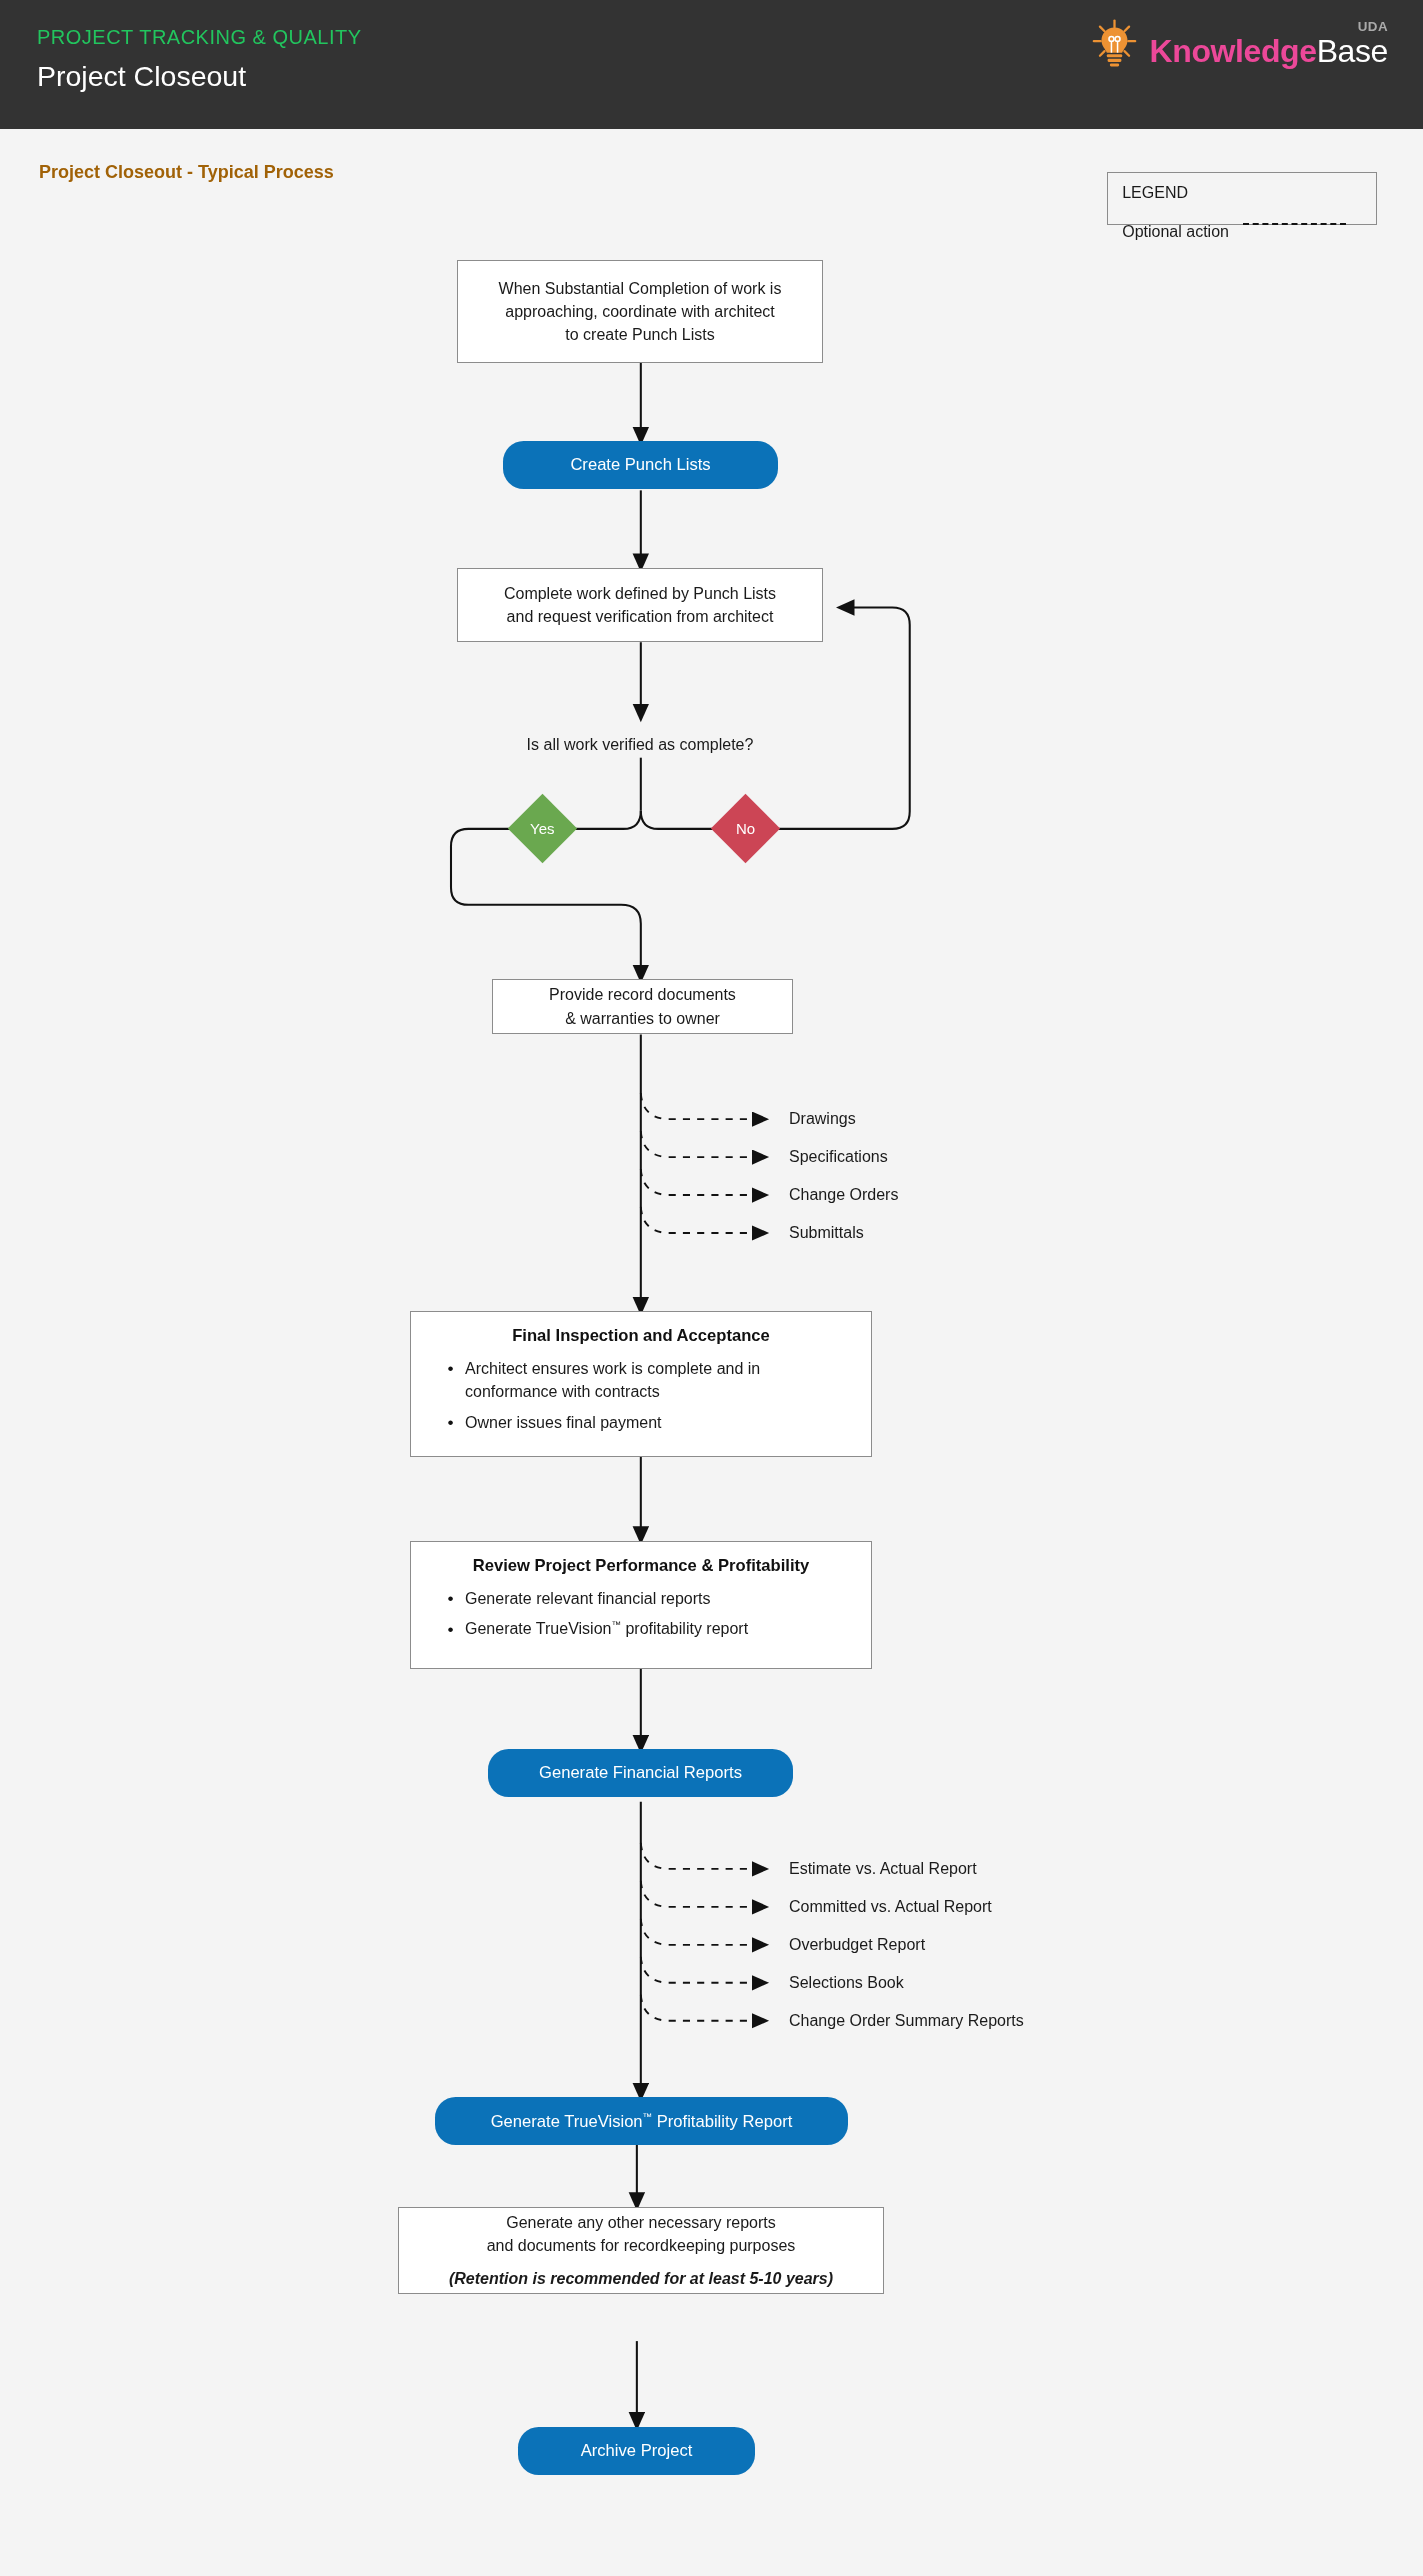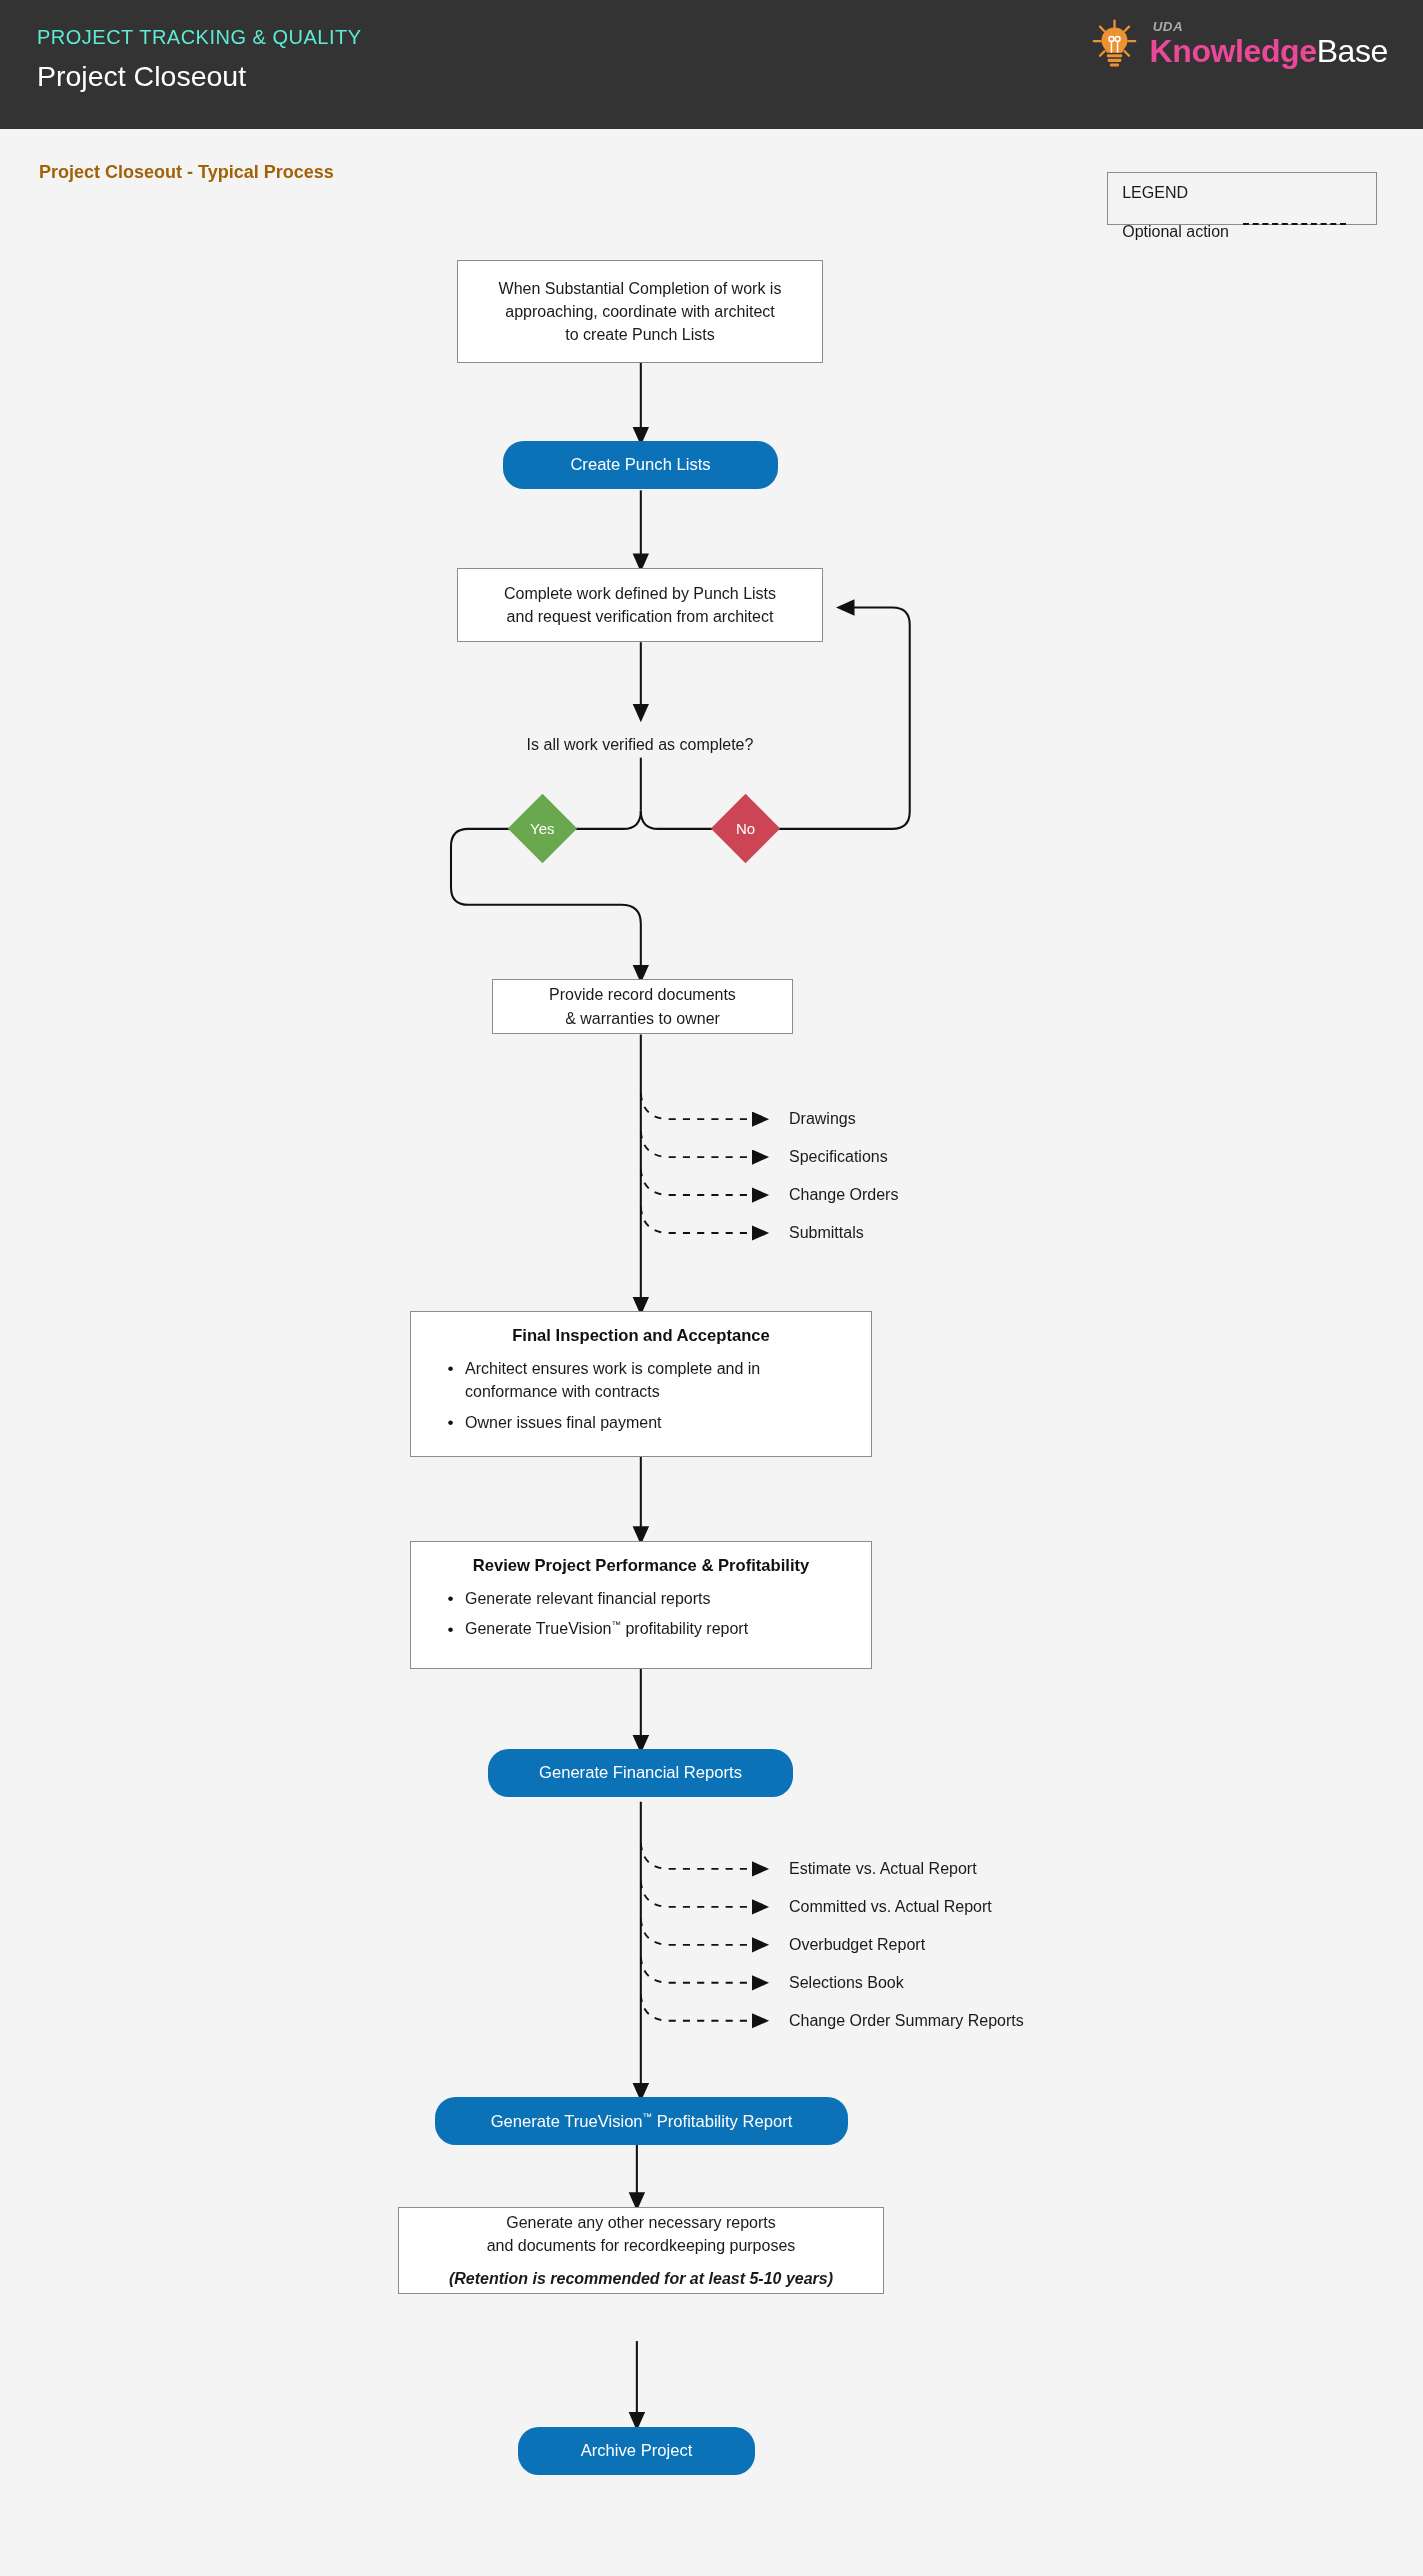--- a/index.html
+++ b/index.html
@@ -12,36 +12,36 @@
 
   
   .header {
     position: absolute; left: 0; top: 0;
     width: 1424px; height: 129px;
     background: #333333;
   }
   .header-eyebrow {
     position: absolute; left: 37px; top: 26px;
     font-size: 20px; letter-spacing: 0.5px;
-    color: #5eead4; font-weight: 400;
+    color: #22c55e; font-weight: 400;
   }
   .header-title {
     position: absolute; left: 37px; top: 60px;
     font-size: 28.5px; color: #ffffff; font-weight: 400;
   }
   .brand {
     position: absolute; right: 36px; top: 19px;
     display: flex; align-items: center; gap: 11px;
   }
   .bulb-icon { width: 49px; height: 49px; display: block; }
   .brand-text { display: block; line-height: 1; }
   .brand-uda {
     display: block; font-size: 13.4px; font-weight: bold;
-    font-style: italic; color: #aaaaaa; letter-spacing: 0.4px;
-    margin-left: 3.2px; margin-bottom: 1.6px;
+    color: #aaaaaa; letter-spacing: 0.4px;
+    margin-left: 3.2px; margin-bottom: 1.6px; text-align: right;
   }
   .brand-main { display: block; font-size: 32px; letter-spacing: -0.4px; }
   .brand-main .b1 { color: #ec4899; font-weight: bold; }
   .brand-main .b2 { color: #ffffff; font-weight: 300; }
 
   
   .page-title {
     position: absolute; left: 39px; top: 162px;
     font-size: 18px; font-weight: bold; color: #a16207;
   }

